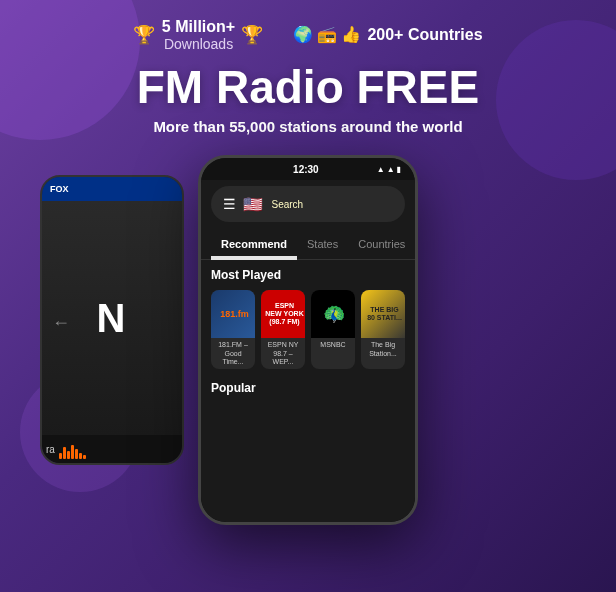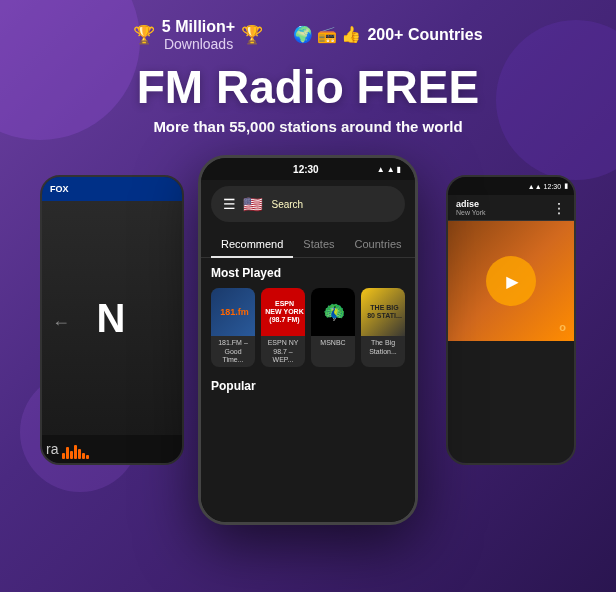--- a/index.html
+++ b/index.html
@@ -373,23 +373,23 @@
     .tab {
       padding: 6px 10px;
       color: #888;
       font-size: 11px;
       cursor: pointer;
       white-space: nowrap;
     }
 
     .tab.active {
       color: white;
-      border-bottom: 2px solid #e5e5e5;
+      border-bottom: 4px solid #e5e5e5;
       margin-bottom: -1px;
-      font-weight: 400;
+      font-weight: 700;
     }
 
     
     .content-area {
       flex: 1;
       overflow: hidden;
       padding: 8px 10px;
     }
 
     .section-title {
@@ -513,56 +513,35 @@
 
   <div class="phone-left">
     <div class="fox-content">
       <div class="fox-header">
         <span class="fox-logo">FOX</span>
       </div>
       <div class="fox-image-area">
         <span style="color:#fff; font-size:40px; font-weight:900;">N</span>
       </div>
       <div class="fox-bottom">
-        <span style="color:#ccc; font-size:14px;">ra</span>
+        <span style="color:#ccc; font-size:10px;">ra</span>
         <div class="fox-wave">
           <div class="wave-bar" style="height:6px;"></div>
           <div class="wave-bar" style="height:12px;"></div>
           <div class="wave-bar" style="height:8px;"></div>
           <div class="wave-bar" style="height:14px;"></div>
           <div class="wave-bar" style="height:10px;"></div>
           <div class="wave-bar" style="height:6px;"></div>
           <div class="wave-bar" style="height:4px;"></div>
         </div>
       </div>
     </div>
     <span class="phone-left-arrow">←</span>
   </div>
 
-  <div class="phone-right">
-    <div class="phone-right-screen">
-      <div class="right-status-bar">
-        <span class="right-status-text">▲▲ 12:30</span>
-        <span class="right-status-text">▮</span>
-      </div>
-      <div class="right-header">
-        <div>
-          <div class="right-header-text">adise</div>
-          <div class="right-header-sub">New York</div>
-        </div>
-        <span class="right-dots">⋮</span>
-      </div>
-      <div class="right-album-art">
-        <div class="right-play-circle">
-          <span style="color:white; font-size:16px; margin-left:3px;">▶</span>
-        </div>
-        <div style="position:absolute; bottom:8px; right:8px; color: rgba(255,200,100,0.8); font-size:11px; font-weight:900;">o</div>
-      </div>
-    </div>
-  </div>
 
   <div class="phone-center">
     <div class="phone-center-inner">
 
       <div class="status-bar">
         <div class="status-left"></div>
         <div class="status-time">12:30</div>
         <div class="status-icons">
           <span class="status-icon">▲</span>
           <span class="status-icon">▲</span>

